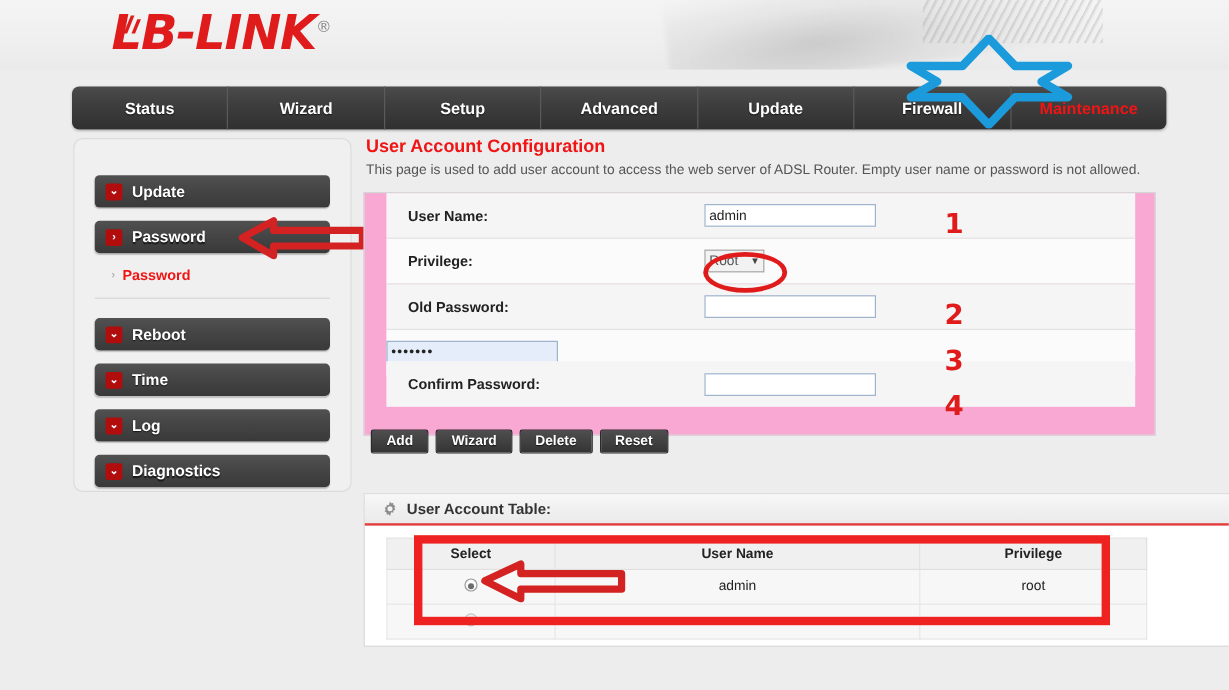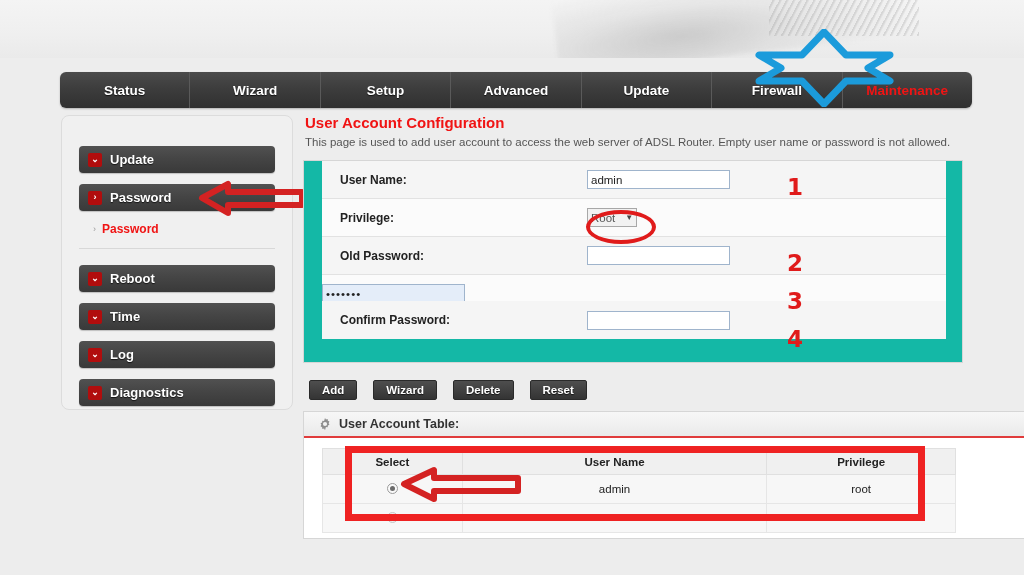--- a/index.html
+++ b/index.html
@@ -117,21 +117,21 @@
     position:absolute; left:305px; top:114px;
     color:#f01414; font-size:15px; font-weight:bold;
   }
   #page-desc {
     position:absolute; left:305px; top:136px;
     color:#555555; font-size:11.5px;
   }
 
   #form-panel {
     position:absolute; left:303px; top:160px; width:660px; height:203px;
-    background:#14b8a6; border:1px solid #d6d6d6;
+    background:#f9a8d4; border:1px solid #d6d6d6;
   }
   .form-row {
     position:absolute; left:18px; width:624px; height:38px;
     border-bottom:1px solid #e2e2e2;
     display:flex; align-items:center;
   }
   .form-row.alt { background:#f5f5f5; }
   .form-row.plain { background:#fbfbfb; }
   .form-row:last-child { border-bottom:none; }
   .form-label {
@@ -159,21 +159,21 @@
     color:#e01b1b; font-size:23px; font-weight:bold;
     font-family:"DejaVu Sans", sans-serif;
   }
   #ellipse-root {
     position:absolute; left:586px; top:210px; width:70px; height:34px;
     border:4px solid #e01b1b; border-radius:50%;
     pointer-events:none;
   }
 
   
-  #btn-row { position:absolute; left:309px; top:380px; display:flex; gap:16px; }
+  #btn-row { position:absolute; left:309px; top:358px; display:flex; gap:6px; }
   .act-btn {
     background:linear-gradient(180deg,#4e4e4e 0%, #414141 50%, #343434 100%);
     color:#ffffff; font-size:11.5px; font-weight:bold;
     border:1px solid #2a2a2a; border-radius:2px;
     padding:3px 12px; cursor:pointer;
     text-shadow:0 1px 1px rgba(0,0,0,.7);
     font-family:"Liberation Sans", sans-serif;
   }
 
   
@@ -226,20 +226,25 @@
     position:absolute; left:0; top:545px; width:1024px; height:30px;
     background:#ededed;
   }
 </style>
 </head>
 <body>
 
 <div id="header">
   <div id="header-smudge"></div>
   <div id="header-smudge2"></div>
+  <div id="logo">
+    <span>LB-LINK</span><span class="reg">®</span>
+    <span class="slash"></span>
+    <span class="slash2"></span>
+  </div>
 </div>
 
 <div id="navbar">
   <div class="nav-item">Status</div>
   <div class="nav-item">Wizard</div>
   <div class="nav-item">Setup</div>
   <div class="nav-item">Advanced</div>
   <div class="nav-item">Update</div>
   <div class="nav-item">Firewall</div>
   <div class="nav-item active">Maintenance</div>

